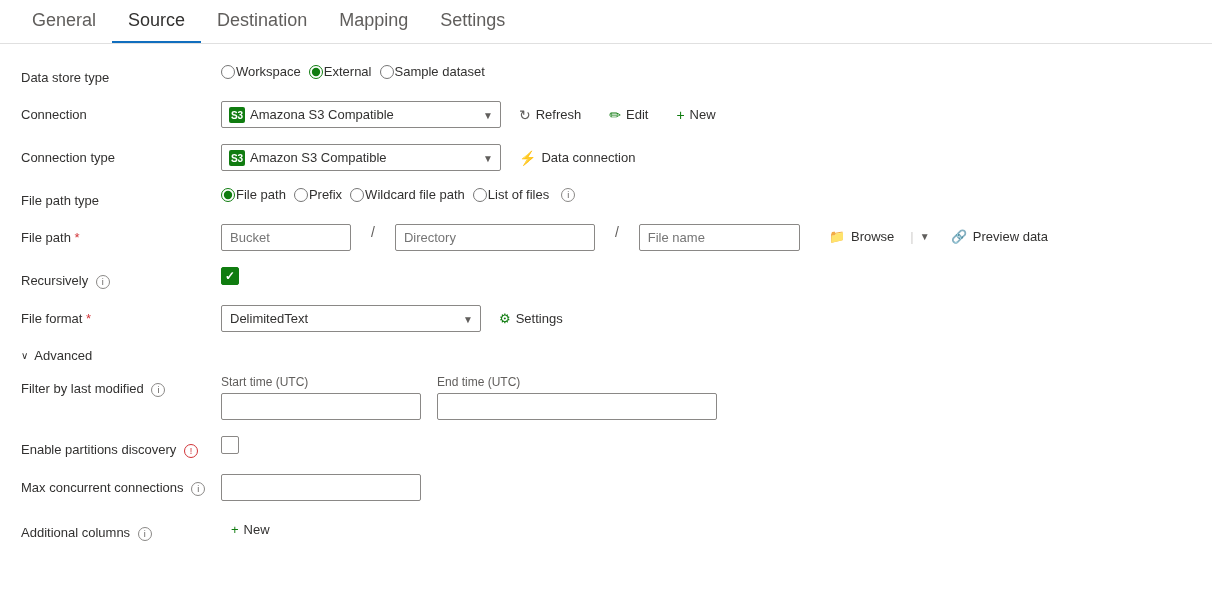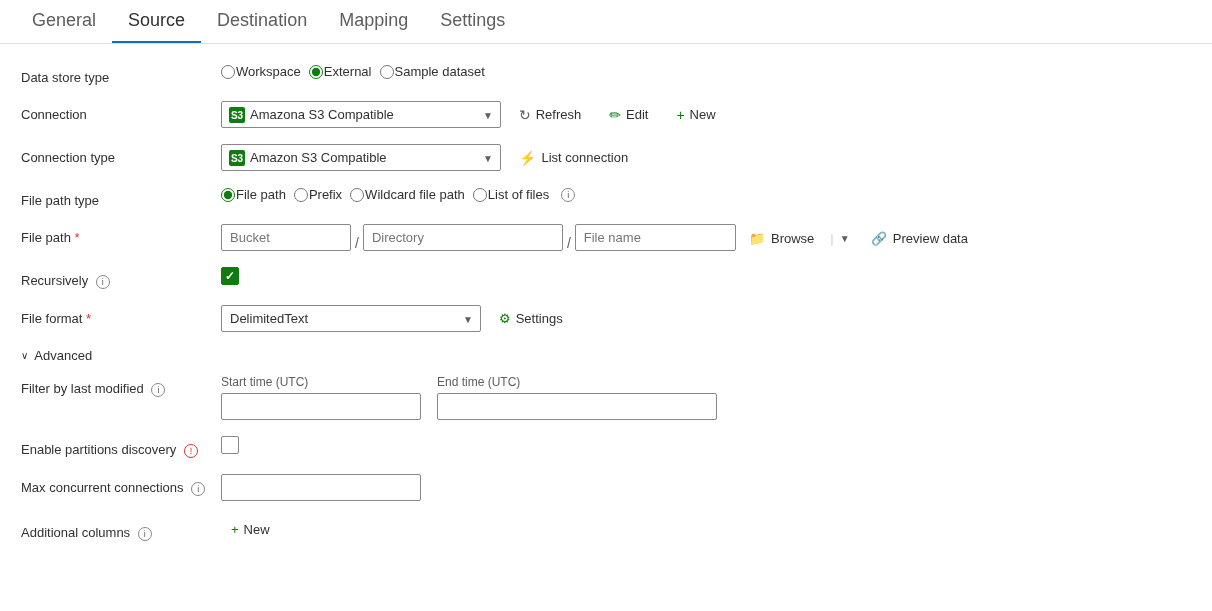--- a/index.html
+++ b/index.html
@@ -25,21 +25,21 @@
     .chevron-down { position: absolute; right: 8px; top: 50%; transform: translateY(-50%); pointer-events: none; color: #605e5c; font-size: 10px; }
 
     .btn { display: inline-flex; align-items: center; gap: 5px; padding: 5px 10px; background: transparent; border: none; cursor: pointer; font-size: 13px; color: #323130; border-radius: 2px; }
     .btn .icon { font-size: 14px; }
     .btn-refresh .icon { color: #605e5c; }
     .btn-edit .icon { color: #107c10; }
     .btn-new .icon { color: #107c10; }
     .btn-test .icon { color: #107c10; }
     .btn-browse { display: inline-flex; align-items: center; gap: 5px; padding: 5px 10px; background: transparent; border: none; cursor: pointer; font-size: 13px; color: #323130; }
 
-    .file-path-group { display: flex; align-items: flex-end; gap: 4px; flex-wrap: wrap; }
+    .file-path-group { display: flex; align-items: flex-start; gap: 20px; flex-wrap: wrap; }
     .file-path-input { border: 1px solid #8a8886; border-radius: 2px; padding: 5px 8px; font-size: 13px; color: #323130; background: #fff; }
     .path-separator { color: #605e5c; font-size: 14px; }
     .checkbox-checked { width: 18px; height: 18px; background: #107c10; border: 1px solid #107c10; border-radius: 2px; display: flex; align-items: center; justify-content: center; cursor: pointer; }
     .checkbox-checked::after { content: '✓'; color: white; font-size: 12px; font-weight: bold; }
     .checkbox-unchecked { width: 18px; height: 18px; background: #fff; border: 1px solid #8a8886; border-radius: 2px; cursor: pointer; }
 
     .info-icon { display: inline-flex; align-items: center; justify-content: center; width: 14px; height: 14px; border: 1px solid #8a8886; border-radius: 50%; font-size: 9px; color: #605e5c; margin-left: 4px; cursor: pointer; }
 
     .advanced-section { margin-bottom: 16px; }
     .advanced-toggle { display: flex; align-items: center; gap: 6px; cursor: pointer; color: #323130; font-size: 13px; }
@@ -126,21 +126,21 @@
         <span class="select-icon">
           <span class="s3-icon">S3</span>
         </span>
         <select class="select-box with-icon">
           <option>Amazon S3 Compatible</option>
         </select>
         <span class="chevron-down">▼</span>
       </div>
       <button class="btn btn-test">
         <span class="icon" style="color:#107c10;">⚡</span>
-        <span>List connection</span>
+        <span>Data connection</span>
       </button>
     </div>
   </div>
 
   <div class="form-row">
     <div class="form-label">File path type</div>
     <div class="form-controls">
       <label class="radio-item">
         <input type="radio" name="filePathType" checked="" style="">
         <span>File path</span>

